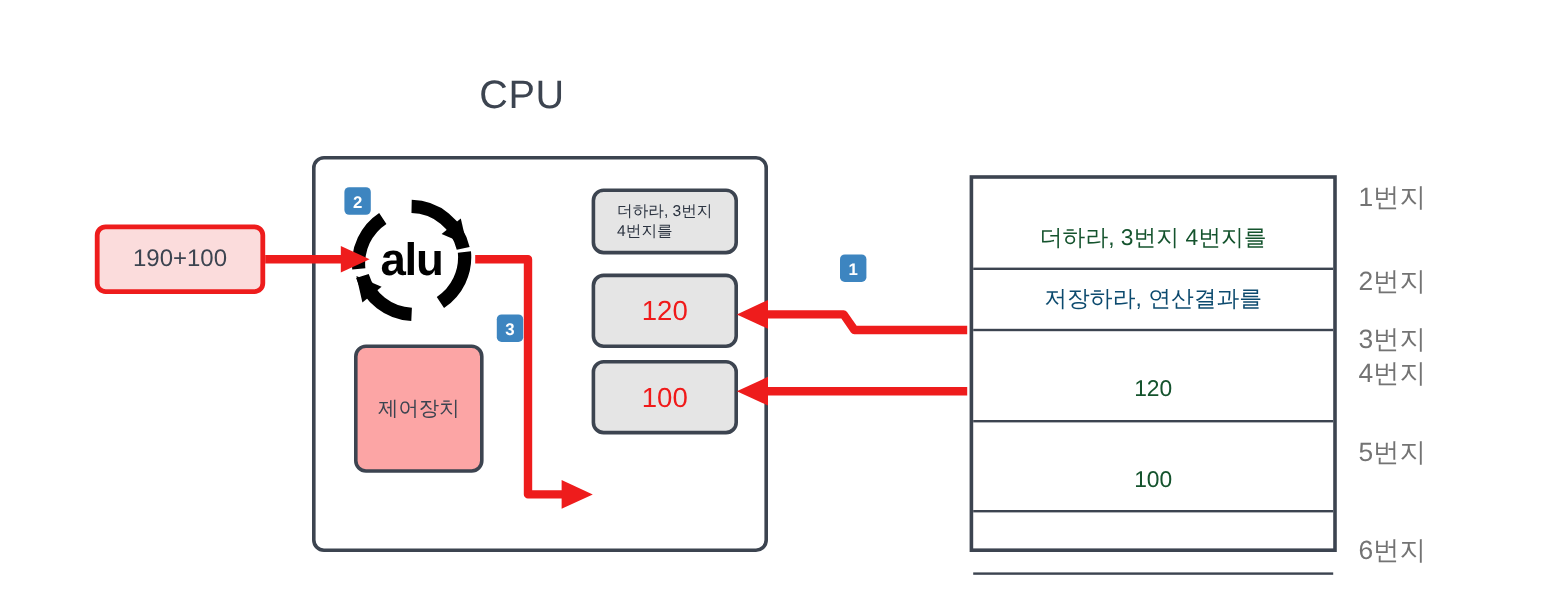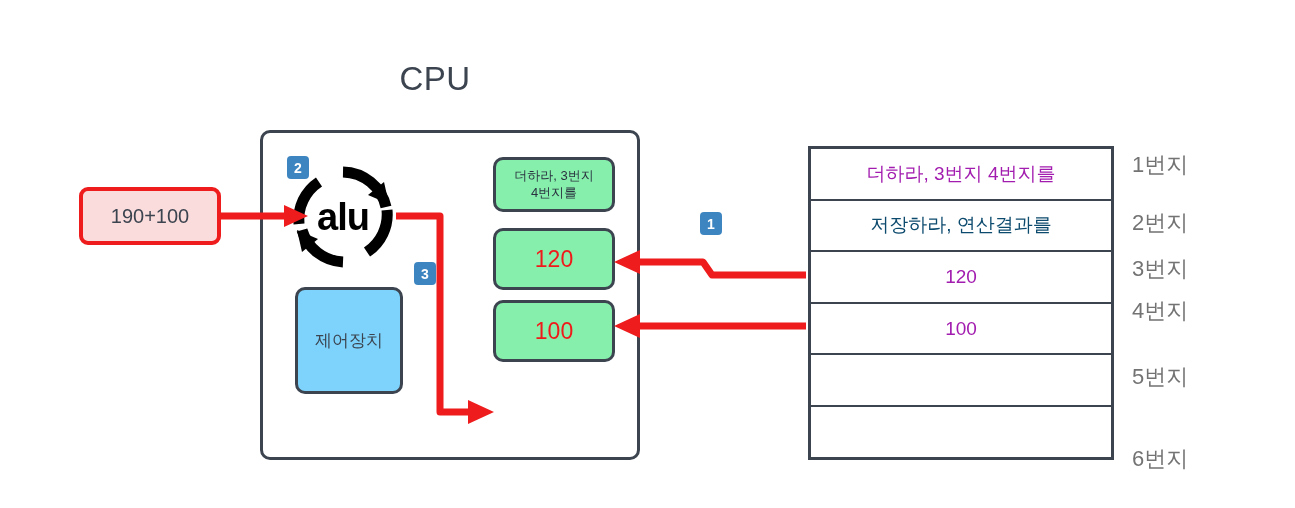--- a/index.html
+++ b/index.html
@@ -61,42 +61,42 @@
     line-height: 1;
   }
 
   
   #control-unit {
     position: absolute;
     left: 295px; top: 287px;
     width: 108px; height: 107px;
     border: 3px solid #3c4450;
     border-radius: 10px;
-    background: #7dd3fc;
+    background: #fca5a5;
     box-sizing: border-box;
     display: flex;
     align-items: center;
     justify-content: center;
     font-size: 17px;
     color: #3c4450;
   }
 
   
   .reg-box {
     position: absolute;
     left: 493px;
     width: 122px;
     border: 3px solid #3c4450;
     border-radius: 10px;
-    background: #86efac;
-    box-sizing: border-box;
-    display: flex;
-    align-items: center;
-    justify-content: center;
-    text-align: center;
+    background: #e5e5e5;
+    box-sizing: border-box;
+    display: flex;
+    align-items: center;
+    justify-content: center;
+    text-align: left;
   }
   #reg-instr {
     top: 157px; height: 55px;
     font-size: 13px;
     color: #2b3340;
     line-height: 1.25;
   }
   #reg-a  { top: 228px; height: 62px; }
   #reg-b  { top: 300px; height: 62px; }
   #reg-r  { top: 382px; height: 62px; }
@@ -134,21 +134,21 @@
     height: 51.6px;
     border-bottom: 2px solid #3c4450;
     box-sizing: border-box;
     display: flex;
     align-items: center;
     justify-content: center;
     font-size: 19px;
     color: #0c4a6e;
   }
   .mem-row:last-child { border-bottom: none; }
-  .mem-row.red { color: #a21caf; }
+  .mem-row.red { color: #14532d; margin-top: 24px; }
 
   
   .addr-label {
     position: absolute;
     left: 1132px;
     font-size: 22px;
     color: #737373;
     white-space: nowrap;
   }
 
@@ -242,22 +242,22 @@
     </div>
     <div class="mem-row">
       <span></span>
     </div>
     <div class="mem-row">
       <span></span>
     </div>
   </div>
 
   <div class="addr-label" style="top:150px">1번지</div>
-  <div class="addr-label" style="top:208px">2번지</div>
-  <div class="addr-label" style="top:254px">3번지</div>
+  <div class="addr-label" style="top:220px">2번지</div>
+  <div class="addr-label" style="top:268px">3번지</div>
   <div class="addr-label" style="top:296px">4번지</div>
   <div class="addr-label" style="top:362px">5번지</div>
   <div class="addr-label" style="top:444px">6번지</div>
 
   <svg id="connectors" aria-hidden="true">
 
     <g>
       <line x1="221" y1="216" x2="288" y2="216" stroke="#ee1c1c" stroke-width="7"></line>
       <path d="M 308 216 L 284 205 L 284 227 Z" fill="#ee1c1c"></path>
     </g>

